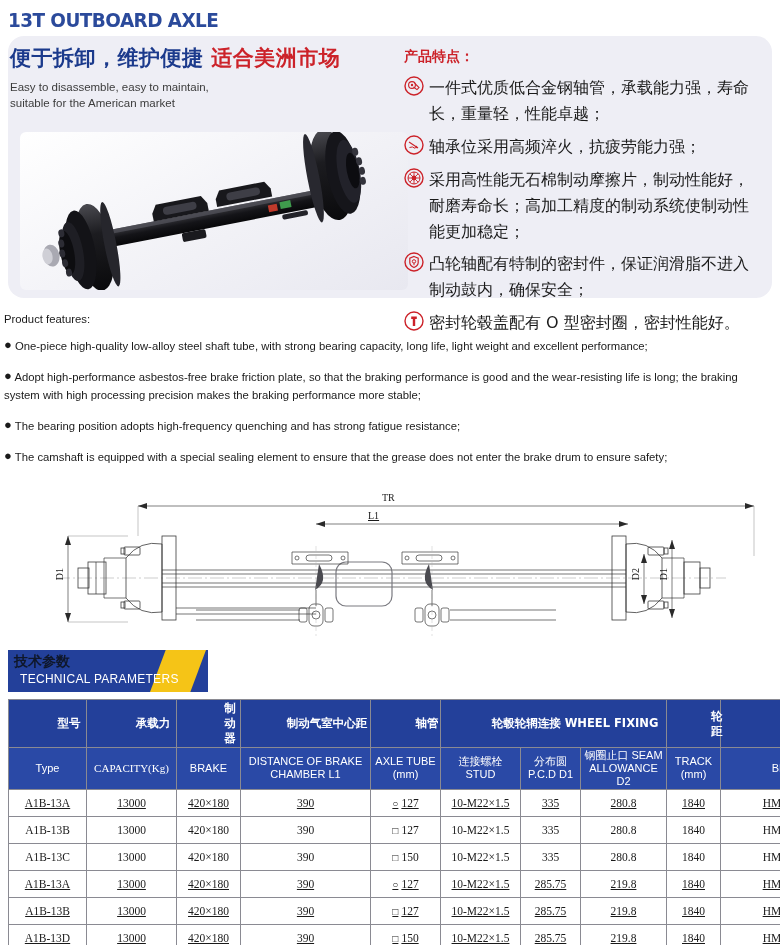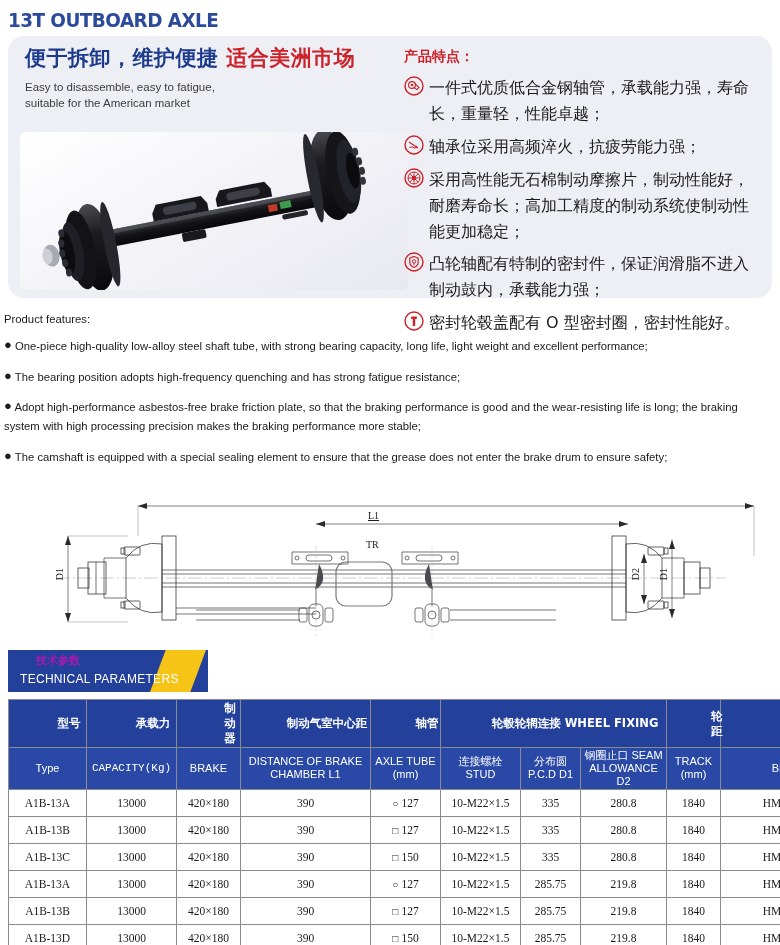--- a/index.html
+++ b/index.html
@@ -23,21 +23,21 @@
     font-family: "DejaVu Sans", sans-serif;
   }
 
   
   .hero {
     position: absolute; left: 8px; top: 36px;
     width: 764px; height: 262px;
     background: #eeeef5;
     border-radius: 16px;
   }
-  .hero-left { position: absolute; left: 17px; top: 8px; width: 380px; }
+  .hero-left { position: absolute; left: 2px; top: 8px; width: 380px; }
   .hero-cn {
     font-size: 21px; font-weight: bold; color: #1b3a8c;
     letter-spacing: 0.5px; white-space: nowrap;
     font-family: "DejaVu Sans", sans-serif;
   }
   .hero-cn .red { color: #cc2229; }
   .hero-en {
     margin-top: 7px; font-size: 11.5px; color: #3c3c3c; line-height: 1.42;
   }
 
@@ -84,22 +84,22 @@
   .banner {
     position: absolute; left: 8px; top: 650px;
     width: 200px; height: 42px; background: #23409a;
   }
   .banner-wedge {
     position: absolute; left: 150px; top: 650px;
     width: 56px; height: 42px; background: #f5c417;
     clip-path: polygon(28% 0, 100% 0, 72% 100%, 0 100%);
   }
   .banner-cn {
-    position: absolute; left: 36px; top: 653px;
-    font-size: 11px; font-weight: bold; color: #a21caf;
+    position: absolute; left: 14px; top: 653px;
+    font-size: 14px; font-weight: bold; color: #0f172a;
     font-family: "DejaVu Sans", sans-serif;
   }
   .banner-en {
     position: absolute; left: 20px; top: 672px;
     font-size: 12px; color: #ffffff; letter-spacing: 0.3px;
   }
 
   
   table.spec {
     position: absolute; left: 8px; top: 699px;
@@ -116,41 +116,41 @@
     font-family: "DejaVu Sans", sans-serif;
     border-color: #4a63ae;
     padding-left: 44px;
   }
   .hrow2 th {
     background: #2a49a6; color: #ffffff;
     font-size: 11px; font-weight: normal; height: 26px;
     line-height: 1.18; padding: 1px 1px;
     border-color: #4a63ae;
   }
-  .hrow2 th.serif { font-family: Liberation Mono, monospace; font-size: 11px; }
+  .hrow2 th.serif { font-family: Liberation Serif, serif; font-size: 11px; }
   table.spec td {
     background: #ffffff; color: #1a1a1a;
     font-size: 11.5px; height: 27px;
     font-family: "Liberation Serif", serif;
   }
-  td.tall { height: 32px; }
+  td.tall { height: 32px; text-decoration: underline; }
   .sym { font-size: 10px; margin-right: 3px; }
 </style>
 </head>
 <body>
 
 <div class="page">
 
   <div class="page-title">13T OUTBOARD AXLE</div>
 
   <div class="hero">
     <div class="hero-left">
       <div class="hero-cn"><span>便于拆卸，维护便捷 </span><span class="red">适合美洲市场</span></div>
       <div class="hero-en">
-        <div>Easy to disassemble, easy to fatigue,</div>
+        <div>Easy to disassemble, easy to maintain,</div>
         <div>suitable for the American market</div>
       </div>
     </div>
 
     <div class="photo">
       <svg width="388" height="158" viewBox="0 0 388 158">
         <defs>
           <linearGradient id="drum" x1="0" y1="0" x2="0" y2="1">
             <stop offset="0%" stop-color="#4a4a50"></stop>
             <stop offset="35%" stop-color="#1c1c20"></stop>
@@ -273,39 +273,39 @@
 
     <div class="feat-row">
       <span class="feat-ico">
         <svg width="20" height="20" viewBox="0 0 20 20">
             <circle cx="10" cy="10" r="9" fill="none" stroke="#cc2229" stroke-width="1.4"></circle>
             <path d="M10 4.5 L14.2 6.2 V10.5 Q14.2 13.8 10 15.5 Q5.8 13.8 5.8 10.5 V6.2 Z" fill="none" stroke="#cc2229" stroke-width="1.2"></path>
             <circle cx="10" cy="9.4" r="1.7" fill="none" stroke="#cc2229" stroke-width="1"></circle>
             <path d="M10 11.1 v2.1" stroke="#cc2229" stroke-width="1"></path>
           </svg>
       </span>
-      <span class="feat-txt">凸轮轴配有特制的密封件，保证润滑脂不进入制动鼓内，承载能力强；</span>
+      <span class="feat-txt">凸轮轴配有特制的密封件，保证润滑脂不进入制动鼓内，确保安全；</span>
     </div>
 
     <div class="feat-row">
       <span class="feat-ico">
         <svg width="20" height="20" viewBox="0 0 20 20">
             <circle cx="10" cy="10" r="9" fill="none" stroke="#cc2229" stroke-width="1.4"></circle>
             <path d="M7.2 5.6 h5.6 v2.4 h-1.6 v7 h-2.4 v-7 h-1.6 z" fill="#cc2229"></path>
           </svg>
       </span>
       <span class="feat-txt">密封轮毂盖配有 O 型密封圈，密封性能好。</span>
     </div>
   </div>
 
   <div class="prod-feat">
     <div class="pf-head">Product features:</div>
     <div class="pf-item"><span class="dot">●</span> <span>One-piece high-quality low-alloy steel shaft tube, with strong bearing capacity, long life, light weight and excellent performance;</span></div>
+    <div class="pf-item"><span class="dot">●</span> <span>Adopt high-performance asbestos-free brake friction plate, so that the braking performance is good and the wear-resisting life is long; the braking system with high processing precision makes the braking performance more stable;</span></div>
     <div class="pf-item"><span class="dot">●</span> <span>The bearing position adopts high-frequency quenching and has strong fatigue resistance;</span></div>
-    <div class="pf-item"><span class="dot">●</span> <span>Adopt high-performance asbestos-free brake friction plate, so that the braking performance is good and the wear-resisting life is long; the braking system with high processing precision makes the braking performance more stable;</span></div>
     <div class="pf-item"><span class="dot">●</span> <span>The camshaft is equipped with a special sealing element to ensure that the grease does not enter the brake drum to ensure safety;</span></div>
   </div>
 
   <div class="drawing">
     <svg width="750" height="148" viewBox="0 0 750 148">
       <g stroke="#3a3a3a" fill="none" stroke-width="0.7">
 
         <line x1="146" y1="74" x2="610" y2="74"></line>
         <line x1="146" y1="91" x2="610" y2="91"></line>
         <line x1="146" y1="78" x2="610" y2="78"></line>
@@ -397,21 +397,21 @@
         <line x1="628" y1="58" x2="628" y2="108" stroke="#2a2a2a" stroke-width="0.6"></line>
         <path d="M628 58 l-3 9 h6 z" fill="#2a2a2a" stroke="none"></path>
         <path d="M628 108 l-3 -9 h6 z" fill="#2a2a2a" stroke="none"></path>
 
         <line x1="656" y1="44" x2="656" y2="122" stroke="#2a2a2a" stroke-width="0.6"></line>
         <path d="M656 44 l-3 9 h6 z" fill="#2a2a2a" stroke="none"></path>
         <path d="M656 122 l-3 -9 h6 z" fill="#2a2a2a" stroke="none"></path>
       </g>
     </svg>
 
-    <span class="dim-label" style="left:350px; top:-4px;margin-top:47px;">TR</span>
+    <span class="dim-label" style="left:366px; top:-4px;">TR</span>
     <span class="dim-label" style="left:352px; top:14px;text-decoration:underline;">L1</span>
     <span class="dim-label dim-vert" style="left:38px; top:72px;">D1</span>
     <span class="dim-label dim-vert" style="left:614px; top:72px;">D2</span>
     <span class="dim-label dim-vert" style="left:642px; top:72px;">D1</span>
   </div>
 
   <div class="banner"></div>
   <div class="banner-wedge"></div>
   <div class="banner-cn">技术参数</div>
   <div class="banner-en">TECHNICAL PARAMETERS</div>

